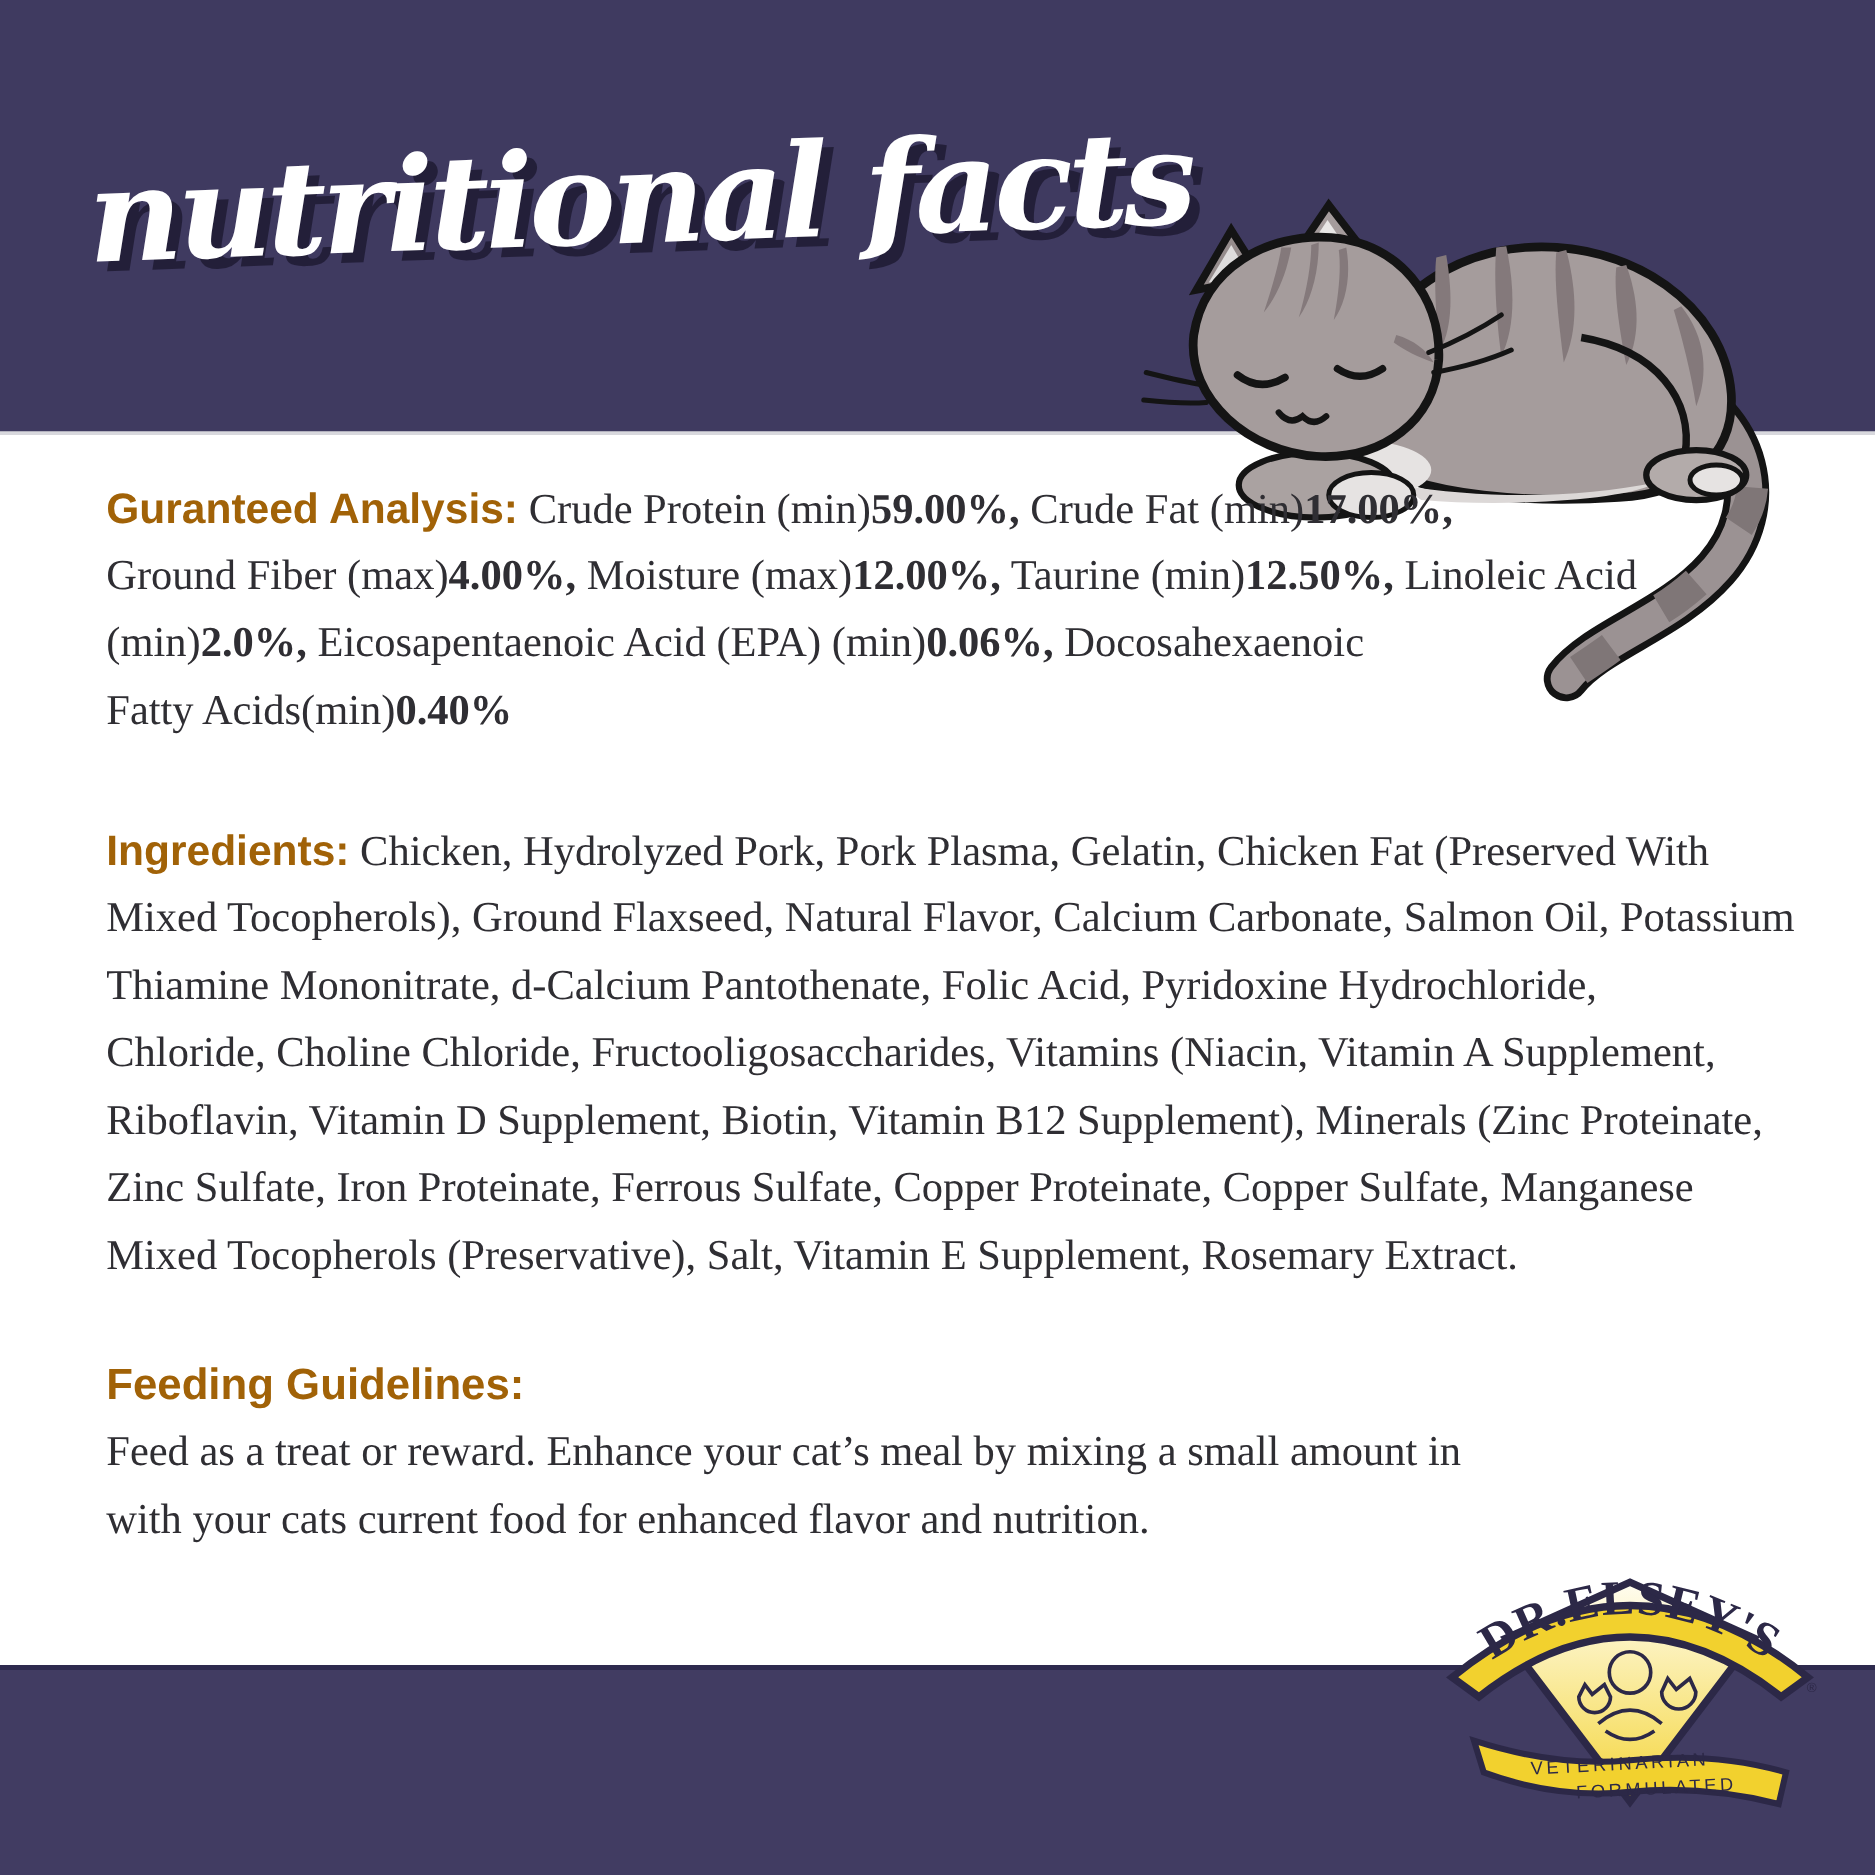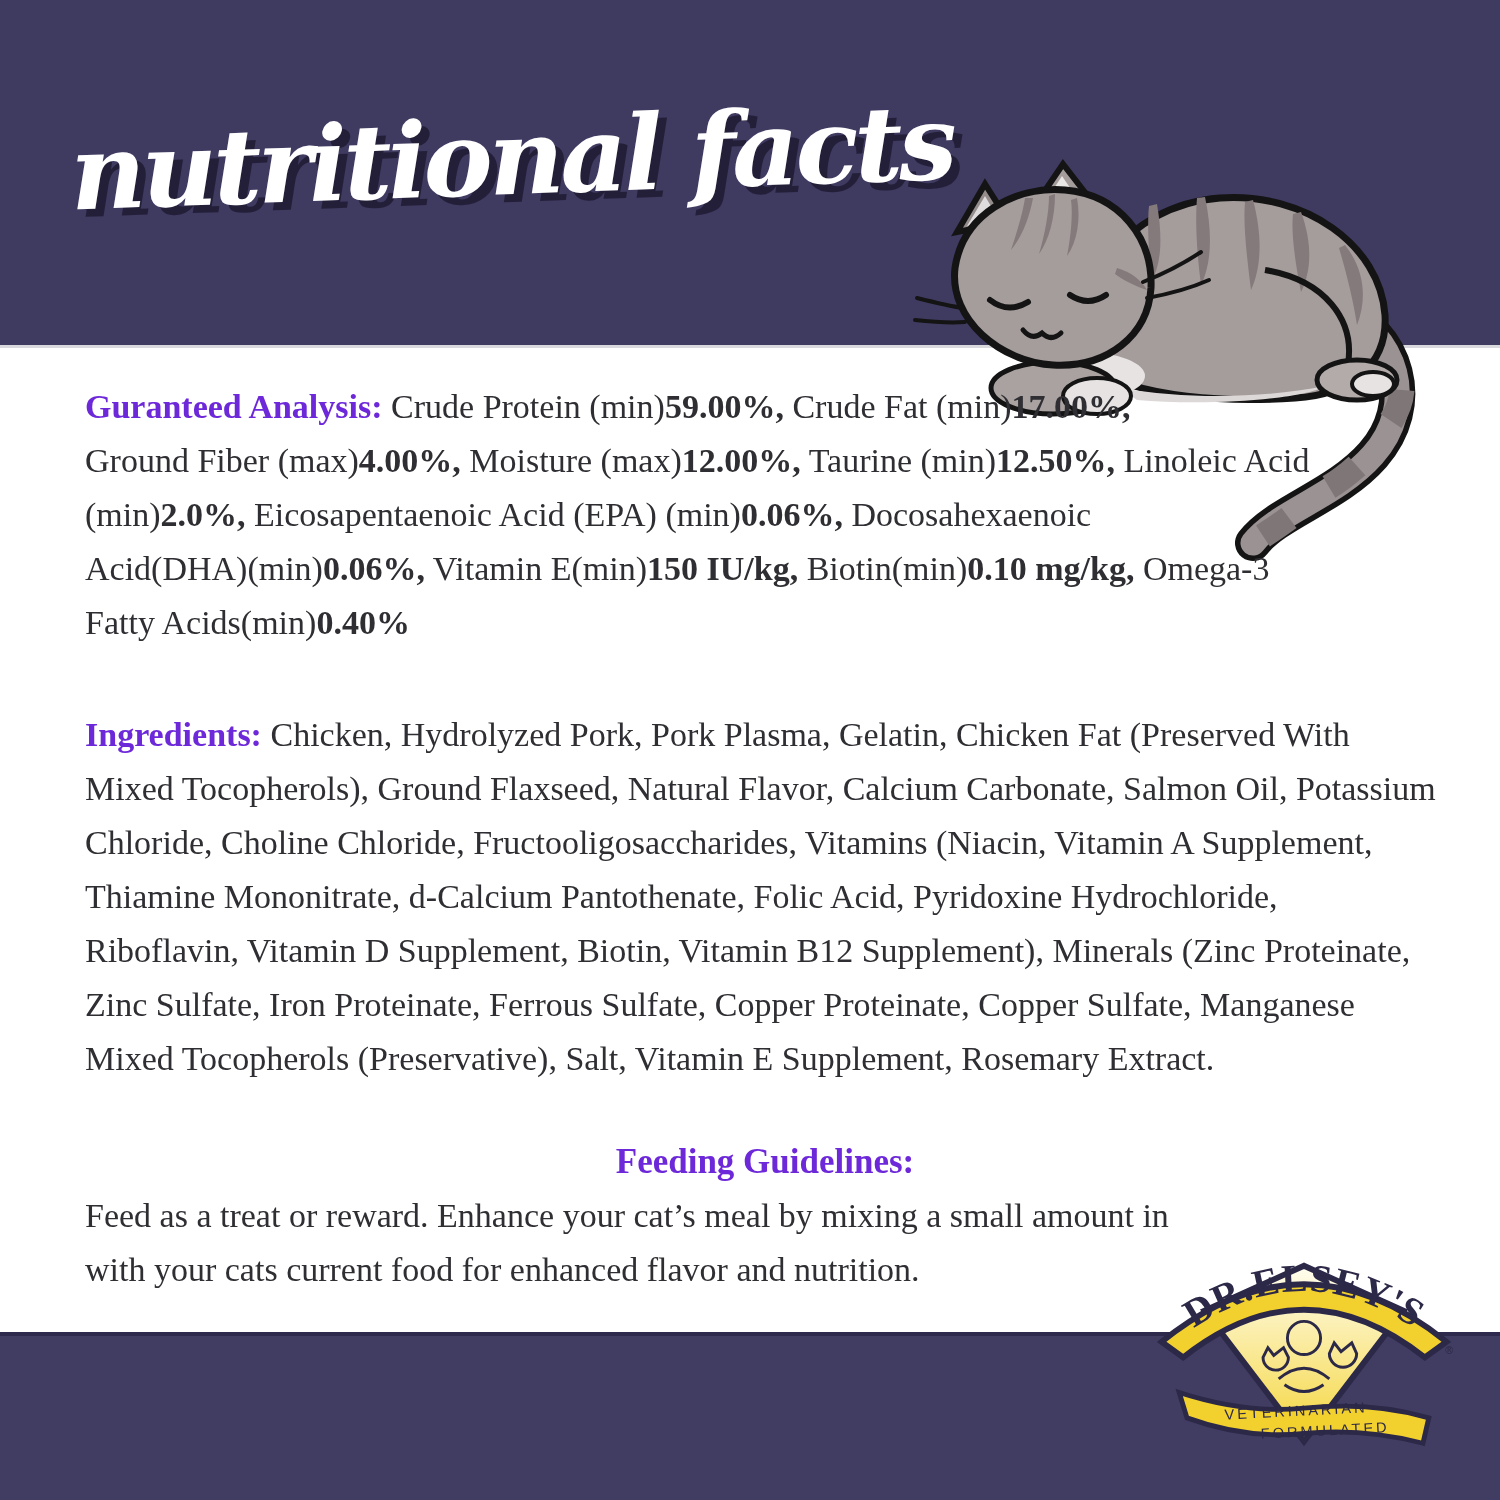--- a/index.html
+++ b/index.html
@@ -20,21 +20,21 @@
     font-family:"DejaVu Serif", serif; font-style:italic; font-weight:700;
     font-size:104px; letter-spacing:-4px; color:#ffffff;
     transform:rotate(-2deg);
     text-shadow:8px 8px 0 rgba(16,14,32,0.6);
     white-space:nowrap;
   }
   .cat-svg { position:absolute; left:905px; top:150px; width:520px; height:420px; }
   .content { position:absolute; left:85px; top:380px; width:1360px; }
   .line { white-space:nowrap; font-size:34px; line-height:54px; height:54px; }
   .line .label, .fg-label {
-    font-family:Liberation Serif, serif; font-weight:700; color:#6d28d9;text-align:center;
+    font-family:Liberation Sans, sans-serif; font-weight:700; color:#a16207;
   }
   .line .b { font-weight:700; }
   .gap1 { height:58px; }
   .gap2 { height:18px; }
   .fg-label { font-size:35px;margin-top:31px; }
   .logo-svg { position:absolute; left:1148px; top:1248px; width:312px; height:215px; }
 </style>
 </head>
 <body>
 
@@ -97,29 +97,28 @@
       <path d="M 10,170 C 28,172 46,173 60,172"></path>
       <path d="M 238,132 C 258,124 278,114 296,102"></path>
       <path d="M 242,148 C 264,144 286,138 304,130"></path>
     </g>
   </svg>
 
   <div class="content">
     <div class="line"><span class="label">Guranteed Analysis:</span><span> Crude Protein (min)</span><span class="b">59.00%,</span><span> Crude Fat (min)</span><span class="b">17.00%,</span></div>
     <div class="line"><span>Ground Fiber (max)</span><span class="b">4.00%,</span><span> Moisture (max)</span><span class="b">12.00%,</span><span> Taurine (min)</span><span class="b">12.50%,</span><span> Linoleic Acid</span></div>
     <div class="line"><span>(min)</span><span class="b">2.0%,</span><span> Eicosapentaenoic Acid (EPA) (min)</span><span class="b">0.06%,</span><span> Docosahexaenoic</span></div>
-    <div class="line"><span>Acid(DHA)(min)</span><span class="b">0.06%,</span><span> Vitamin E(min)</span><span class="b">150 IU/kg,</span><span> Biotin(min)</span><span class="b">0.10 mg/kg,</span><span> Omega-3</span></div>
     <div class="line"><span>Fatty Acids(min)</span><span class="b">0.40%</span></div>
 
     <div class="gap1"></div>
 
     <div class="line"><span class="label">Ingredients:</span><span> Chicken, Hydrolyzed Pork, Pork Plasma, Gelatin, Chicken Fat (Preserved With</span></div>
     <div class="line"><span>Mixed Tocopherols), Ground Flaxseed, Natural Flavor, Calcium Carbonate, Salmon Oil, Potassium</span></div>
+    <div class="line"><span>Thiamine Mononitrate, d-Calcium Pantothenate, Folic Acid, Pyridoxine Hydrochloride,</span></div>
     <div class="line"><span>Chloride, Choline Chloride, Fructooligosaccharides, Vitamins (Niacin, Vitamin A Supplement,</span></div>
-    <div class="line"><span>Thiamine Mononitrate, d-Calcium Pantothenate, Folic Acid, Pyridoxine Hydrochloride,</span></div>
     <div class="line"><span>Riboflavin, Vitamin D Supplement, Biotin, Vitamin B12 Supplement), Minerals (Zinc Proteinate,</span></div>
     <div class="line"><span>Zinc Sulfate, Iron Proteinate, Ferrous Sulfate, Copper Proteinate, Copper Sulfate, Manganese</span></div>
     <div class="line"><span>Mixed Tocopherols (Preservative), Salt, Vitamin E Supplement, Rosemary Extract.</span></div>
 
     <div class="gap2"></div>
 
     <div class="line fg-label">Feeding Guidelines:</div>
     <div class="line">Feed as a treat or reward. Enhance your cat’s meal by mixing a small amount in</div>
     <div class="line">with your cats current food for enhanced flavor and nutrition.</div>
   </div>

